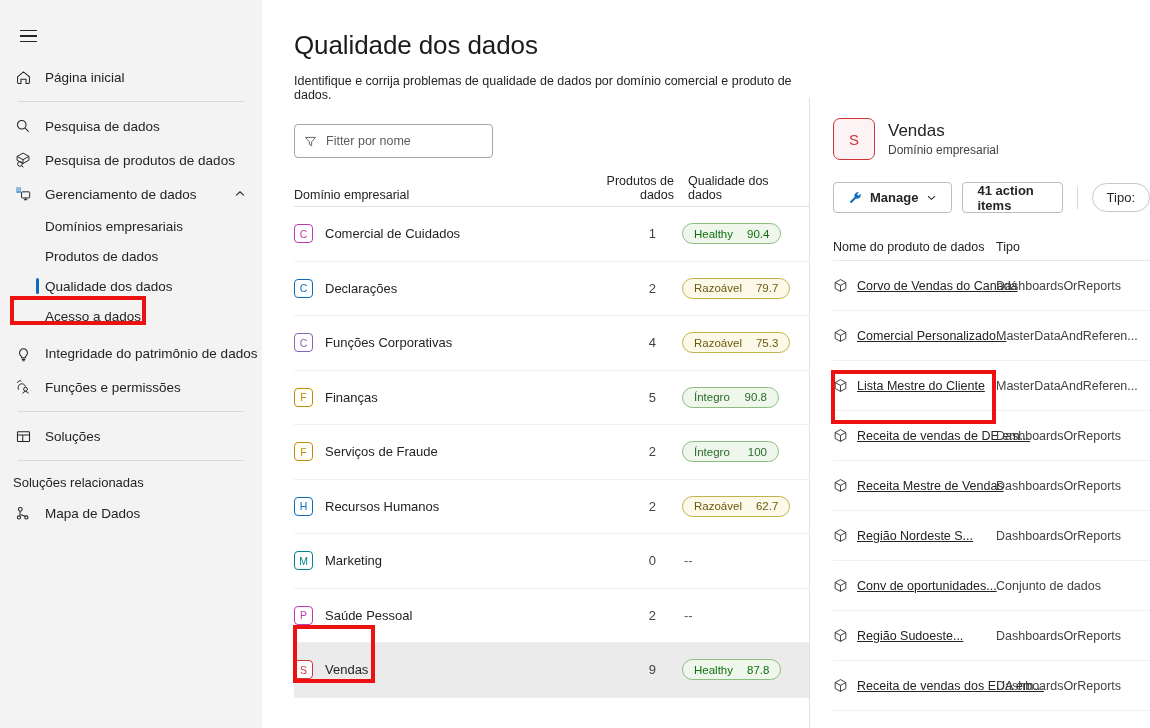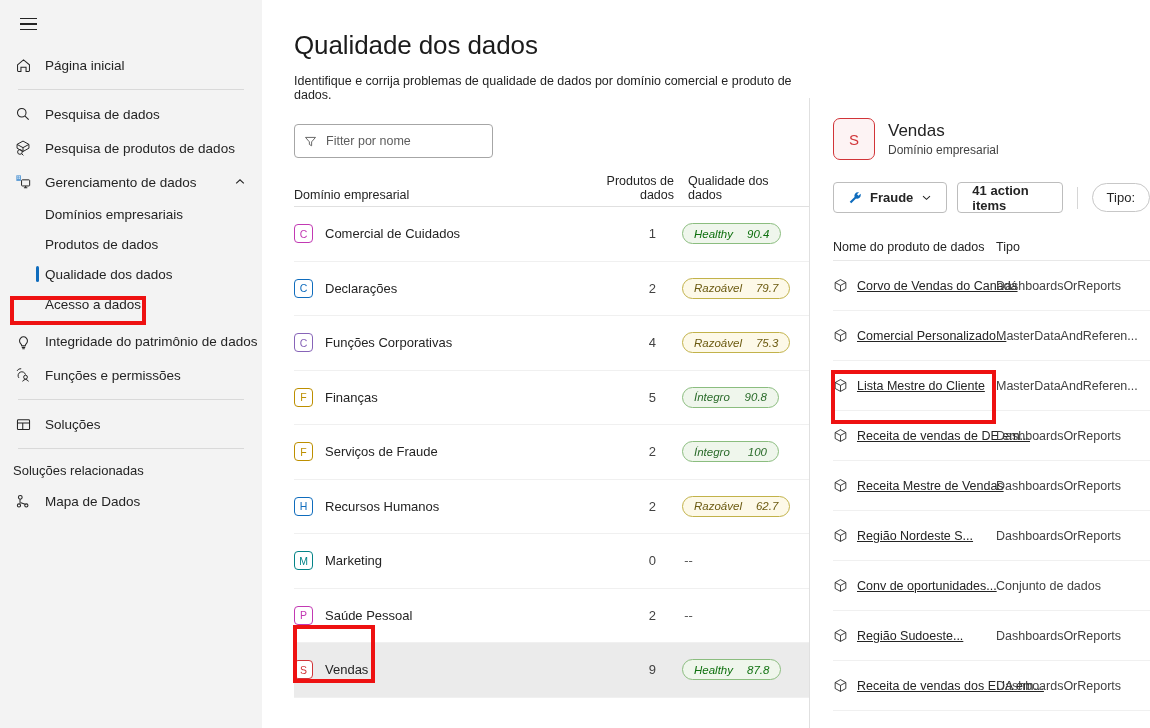--- a/index.html
+++ b/index.html
@@ -9,21 +9,21 @@
     background: #ffffff;
     overflow: hidden;
   }
   #app { position: relative; width: 1150px; height: 728px; display: flex; }
 
   
   .sidebar {
     width: 262px; height: 728px;
     background: #f3f3f3;
     flex: 0 0 262px;
-    padding-top: 8px;
+    padding-top: 20px;
     position: relative;
   }
   .hamburger {
     width: 40px; height: 32px;
     margin-left: 8px;
     display: flex; flex-direction: column; justify-content: center;
     align-items: center; gap: 4px;
     cursor: pointer;
   }
   .hamburger span { display: block; width: 17px; height: 1.6px; background: #242424; }
@@ -138,21 +138,21 @@
   .dom-ico {
     width: 19px; height: 19px; flex: 0 0 19px;
     border: 1.4px solid;
     border-radius: 4px;
     display: flex; align-items: center; justify-content: center;
     font-size: 10.5px;
     background: #fff;
   }
   .dom-name { font-size: 13px; color: #242424; }
   .cell-count { width: 100px; text-align: right; font-size: 13px; color: #424242; padding-right: 18px;}
-  .cell-quality { width: 130px; padding-left: 8px; display: flex; font-style: italic; }
+  .cell-quality { width: 130px; padding-left: 8px; display: flex; }
 
   .badge {
     display: inline-flex; align-items: center; justify-content: space-between;
     min-width: 97px; height: 21px;
     border-radius: 11px;
     border: 1px solid;
     padding: 0 11px;
     font-size: 11.5px;
     gap: 14px;
   }
@@ -527,21 +527,21 @@
         </div>
       </div>
 
       <div class="toolbar">
         <div class="btn">
           <span class="wrench">
             <svg width="14" height="14" viewBox="0 0 16 16" fill="#0f6cbd">
               <path d="M11.4 1.4a4.1 4.1 0 0 0-3.9 5.4L2 12.3l1.7 1.7 5.5-5.5a4.1 4.1 0 0 0 5.4-3.9c0-.5-.1-1-.3-1.4l-2.3 2.3-1.7-1.7 2.3-2.3a4 4 0 0 0-1.2-.1z"></path>
             </svg>
           </span>
-          <span>Fraude</span>
+          <span>Manage</span>
           <span style="display:flex;">
             <svg width="11" height="11" viewBox="0 0 12 12" fill="none" stroke="#242424" stroke-width="1.1">
               <path d="M2.2 4.4 6 8 9.8 4.4"></path>
             </svg>
           </span>
         </div>
         <div class="btn">
           <span>41 action items</span>
         </div>
         <div class="toolbar-sep"></div>

